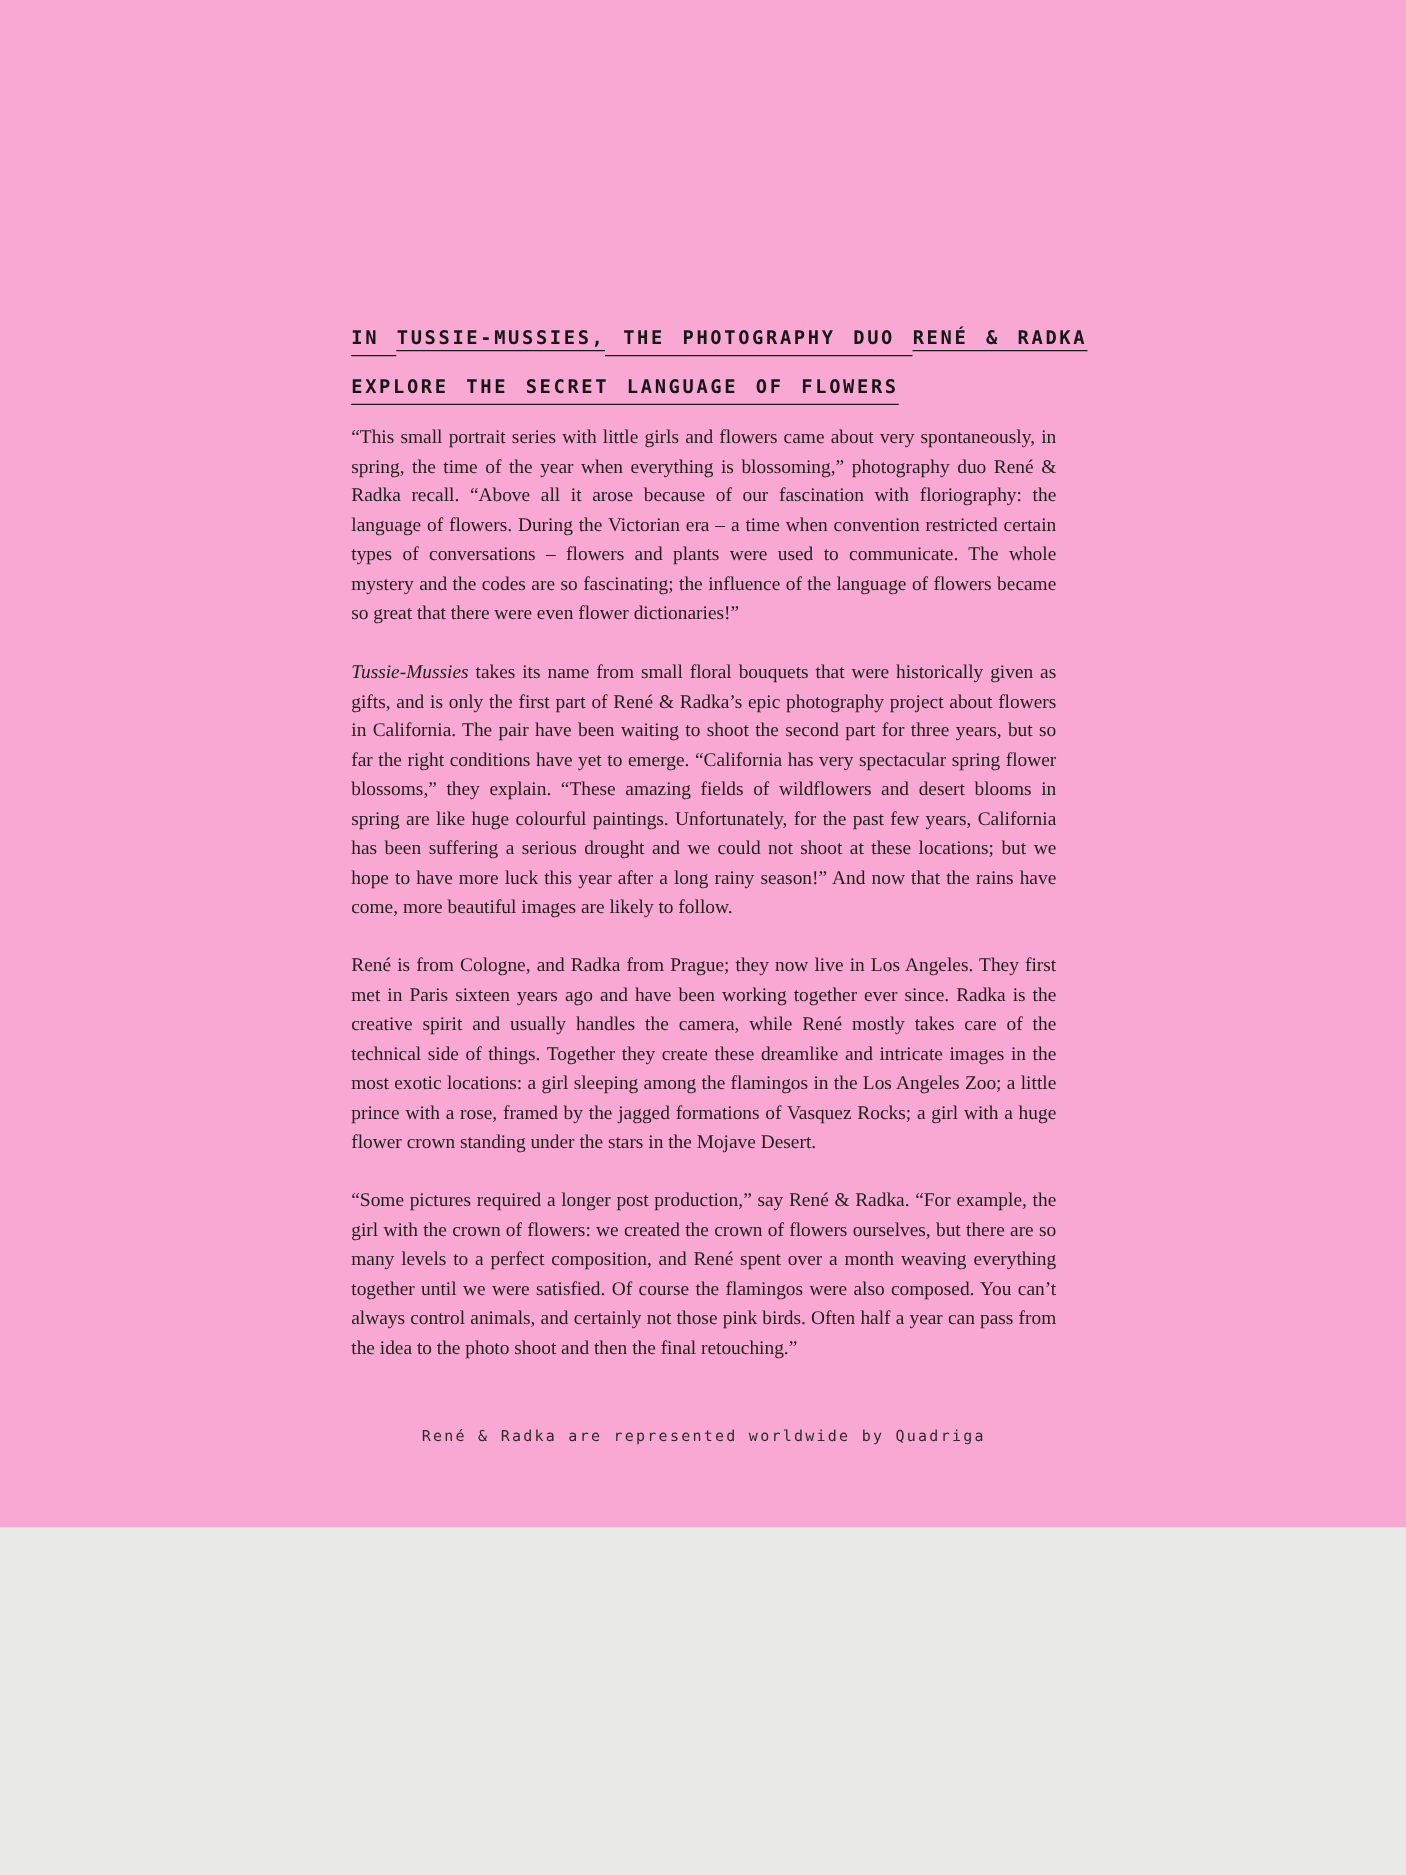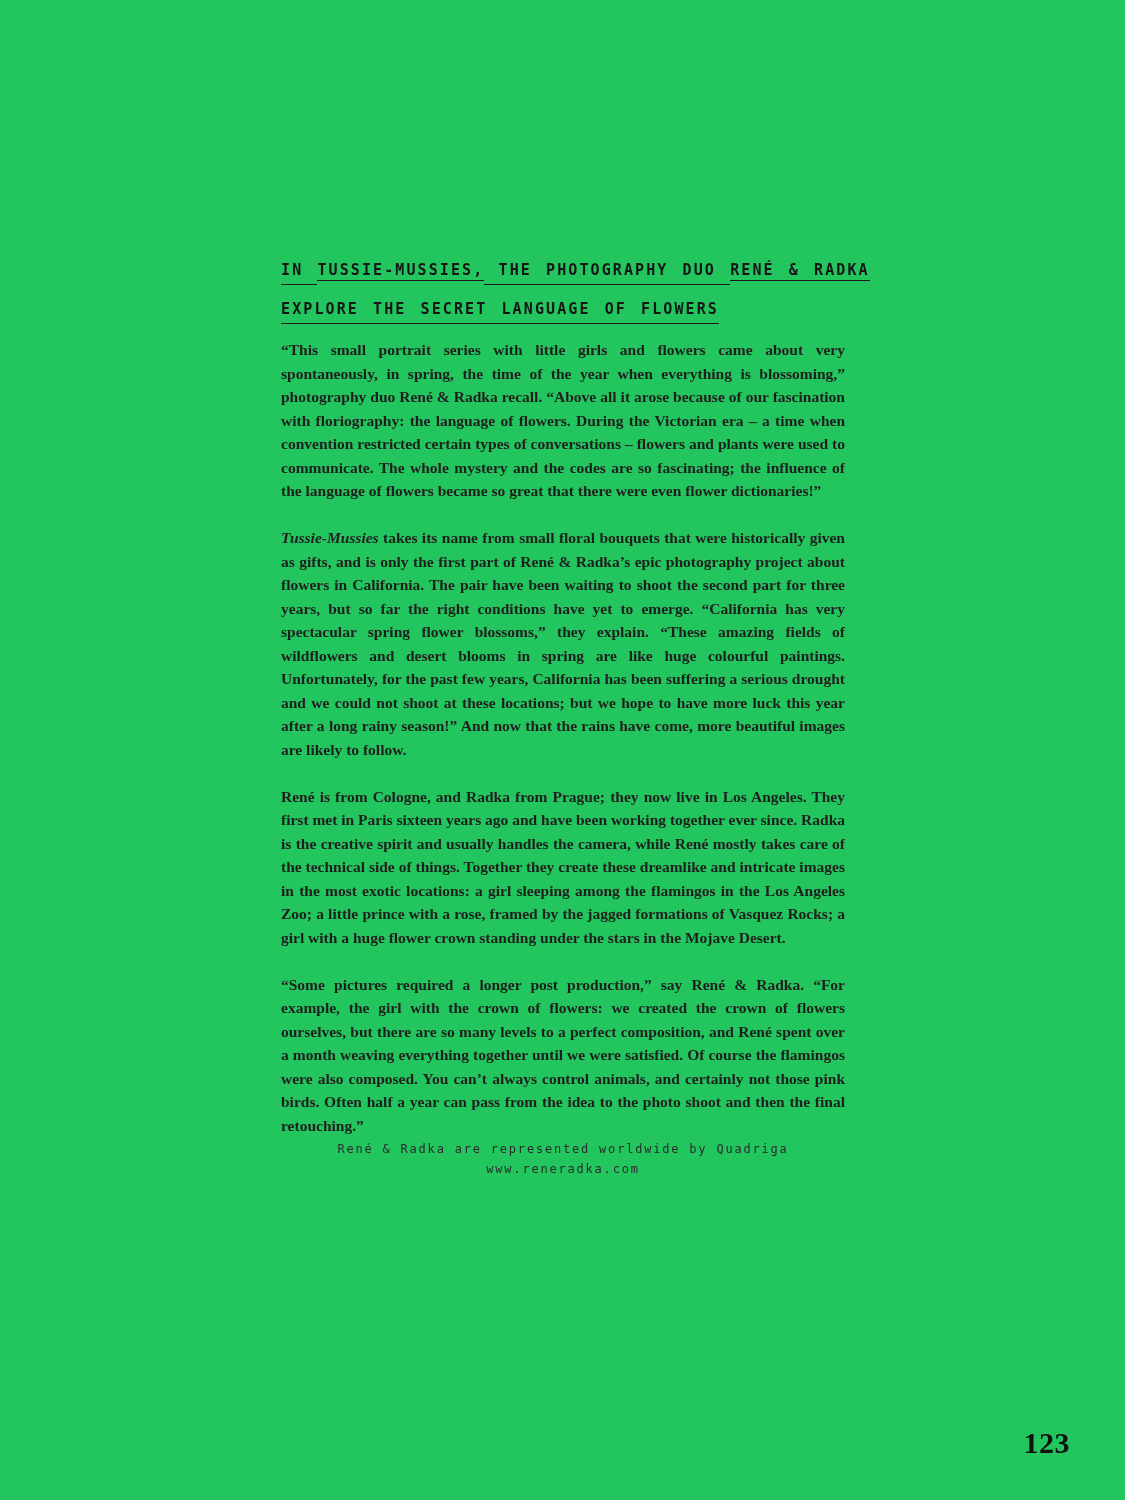--- a/index.html
+++ b/index.html
@@ -1,20 +1,20 @@
 <!DOCTYPE html>
 <html><head>
 <meta charset="utf-8">
 <style>
   html, body { margin: 0; padding: 0; background: #e9e9e7; }
   .page {
     position: relative;
     width: 1125px;
-    height: 1500px;
-    background: #22c55e;
+    height: 1222px;
+    background: #f9a8d4;
     font-family: "Liberation Serif", serif;
     color: #1f1f1d;
     overflow: hidden;
   }
   .column {
     position: absolute;
     left: 281px;
     top: 263px;
     width: 564px;
   }
@@ -34,21 +34,21 @@
   }
   .headline-line + .headline-line { margin-top: 24px; }
   .rule-low  { border-bottom: 1.5px solid #1a1a1a; padding-bottom: 5px; }
   .rule-high { border-bottom: 1.5px solid #1a1a1a; padding-bottom: 1px; }
   .article-body {
     margin-top: 21px;
     font-size: 15.5px;
     line-height: 23.5px;
     text-align: justify;
   }
-  .article-body p { margin: 0 0 23.5px 0; font-weight: bold; }
+  .article-body p { margin: 0 0 23.5px 0; }
   .article-body p:last-child { margin-bottom: 16px; }
   .italic { font-style: italic; }
   .credit {
     position: absolute;
     left: 281px;
     top: 1140px;
     width: 564px;
     text-align: center;
     font-family: "DejaVu Sans Mono", monospace;
     font-size: 12px;
@@ -79,17 +79,16 @@
     <div class="article-body">
         <p><span>“This small portrait series with little girls and flowers came about very spontaneously, in spring, the time of the year when everything is blossoming,” photography duo René &amp; Radka recall. “Above all it arose because of our fascination with floriography: the language of flowers. During the Victorian era – a time when convention restricted certain types of conversations – flowers and plants were used to communicate. The whole mystery and the codes are so fascinating; the influence of the language of flowers became so great that there were even flower dictionaries!”</span></p>
         <p><span class="italic">Tussie-Mussies</span><span> takes its name from small floral bouquets that were historically given as gifts, and is only the first part of René &amp; Radka’s epic photography project about flowers in California. The pair have been waiting to shoot the second part for three years, but so far the right conditions have yet to emerge. “California has very spectacular spring flower blossoms,” they explain. “These amazing fields of wildflowers and desert blooms in spring are like huge colourful paintings. Unfortunately, for the past few years, California has been suffering a serious drought and we could not shoot at these locations; but we hope to have more luck this year after a long rainy season!” And now that the rains have come, more beautiful images are likely to follow.</span></p>
         <p><span>René is from Cologne, and Radka from Prague; they now live in Los Angeles. They first met in Paris sixteen years ago and have been working together ever since. Radka is the creative spirit and usually handles the camera, while René mostly takes care of the technical side of things. Together they create these dreamlike and intricate images in the most exotic locations: a girl sleeping among the flamingos in the Los Angeles Zoo; a little prince with a rose, framed by the jagged formations of Vasquez Rocks; a girl with a huge flower crown standing under the stars in the Mojave Desert.</span></p>
         <p><span>“Some pictures required a longer post production,” say René &amp; Radka. “For example, the girl with the crown of flowers: we created the crown of flowers ourselves, but there are so many levels to a perfect composition, and René spent over a month weaving everything together until we were satisfied. Of course the flamingos were also composed. You can’t always control animals, and certainly not those pink birds. Often half a year can pass from the idea to the photo shoot and then the final retouching.”</span></p>
       </div>
   </div>
 
   <div class="credit">
       <div>René &amp; Radka are represented worldwide by Quadriga</div>
-      <div>www.reneradka.com</div>
     </div>
 
   <div class="page-number">123</div>
 </div>
 
 </body></html>

